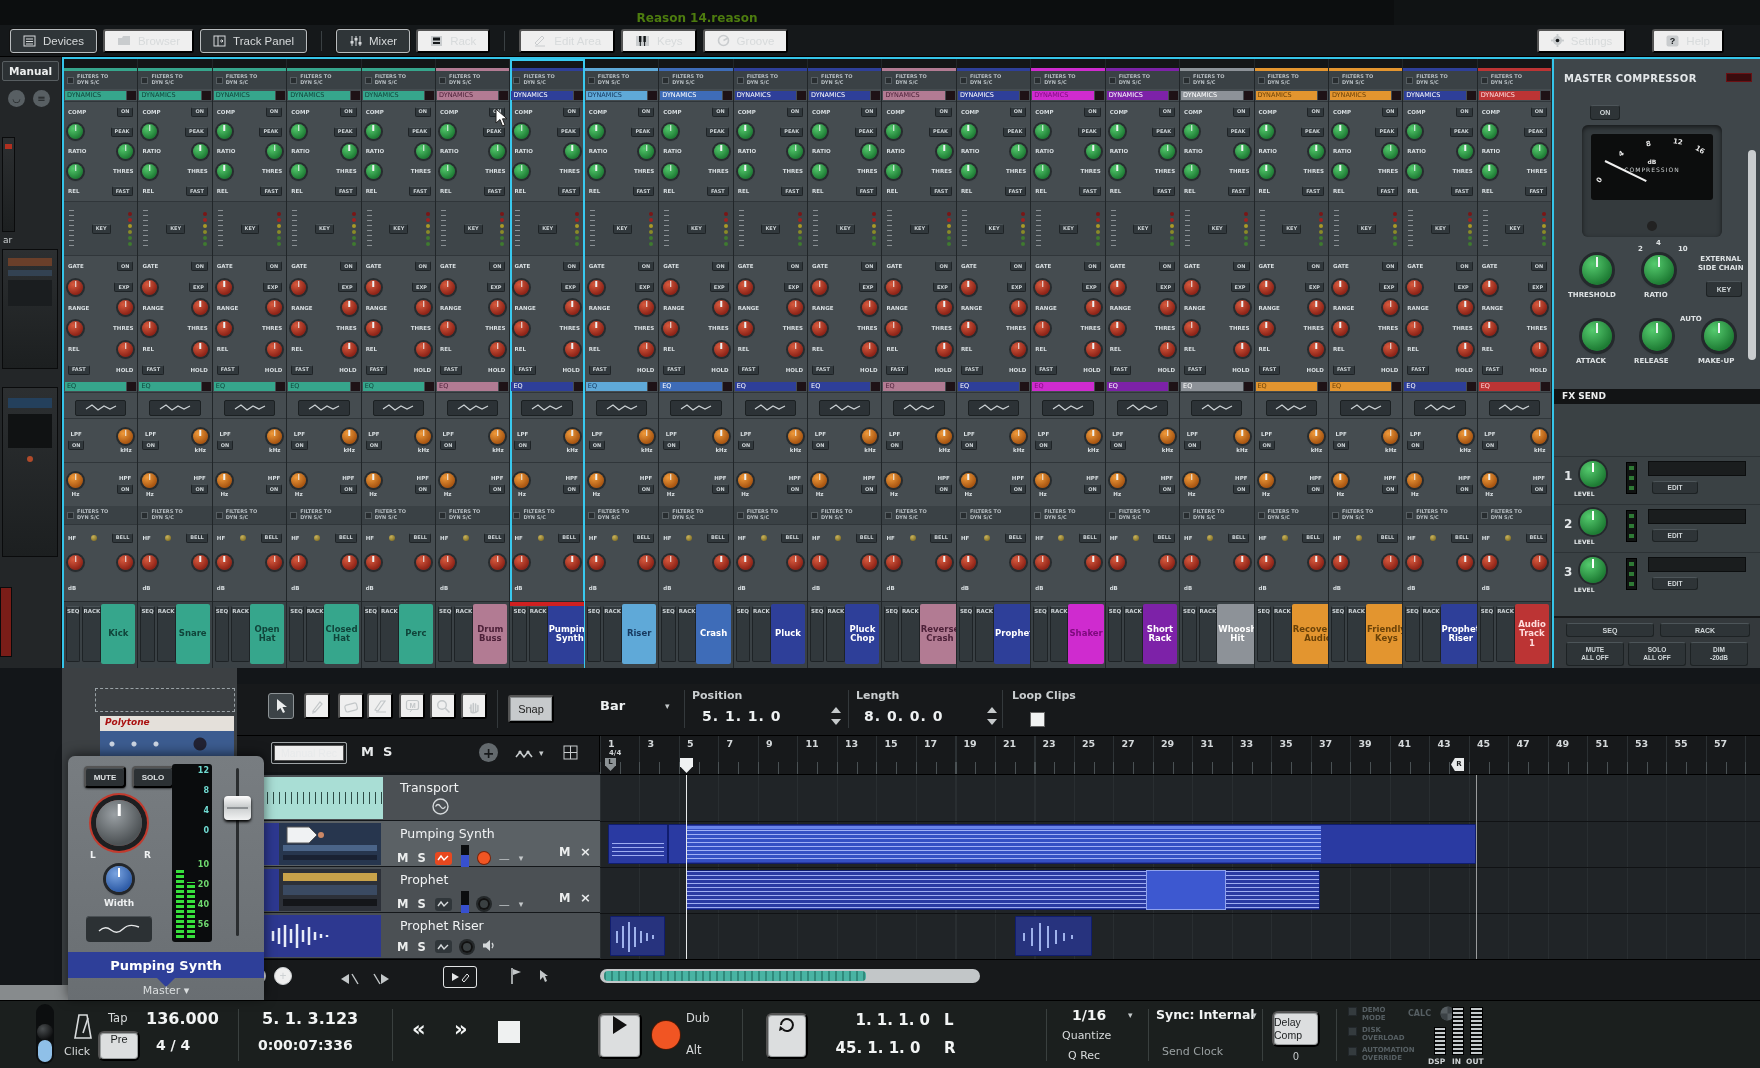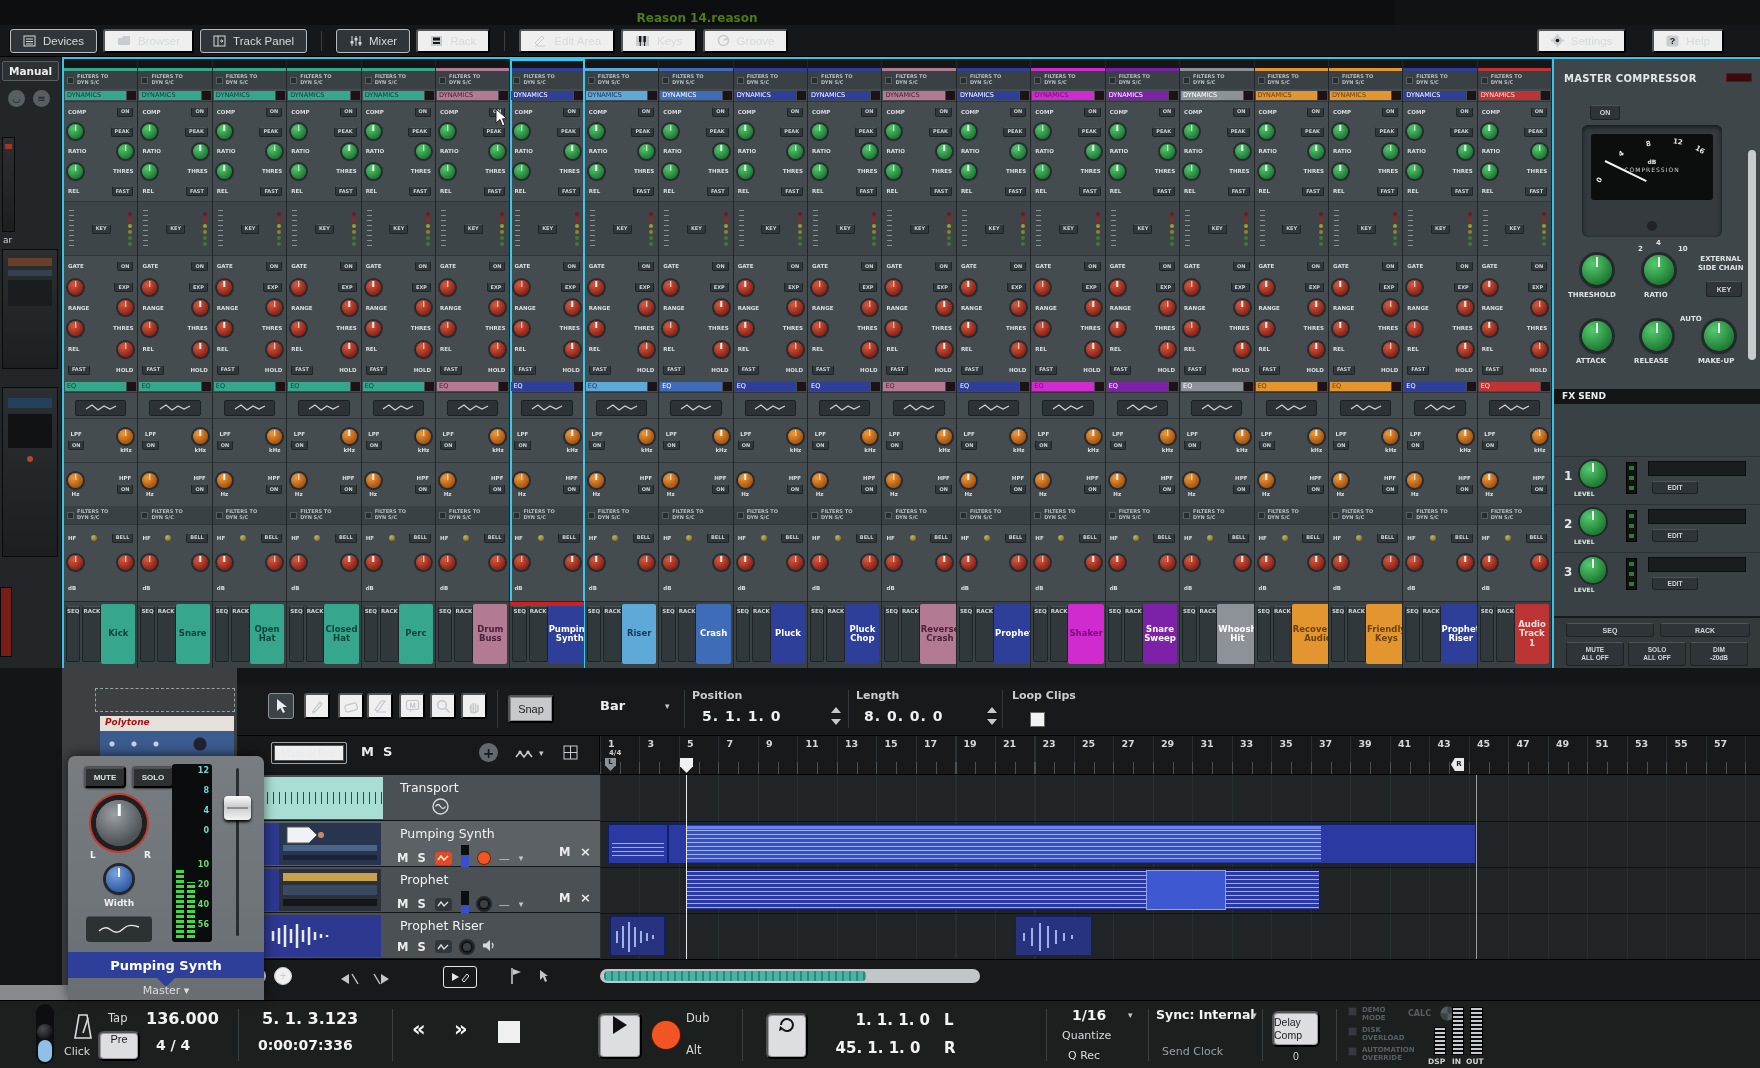--- a/index.html
+++ b/index.html
@@ -2253,21 +2253,21 @@
           </div>
           <div class="r dbr">
             <span class="lbl">dB</span>
           </div>
         </div>
         <div class="names">
           <div class="sr">
             <b class="btn">SEQ</b>
             <b class="btn">RACK</b>
           </div>
-          <div class="nm">Snare Sweep</div>
+          <div class="nm">Short Rack</div>
         </div>
       </div>
       <div class="strip" style="--c: #8d9298; --t: #ffffff;">
         <div class="scrib"></div>
         <div class="ft">
           <i class="cb"></i>
           <b>FILTERS TO<br>DYN S/C</b>
         </div>
         <div class="cbar">
           <span>DYNAMICS</span>

